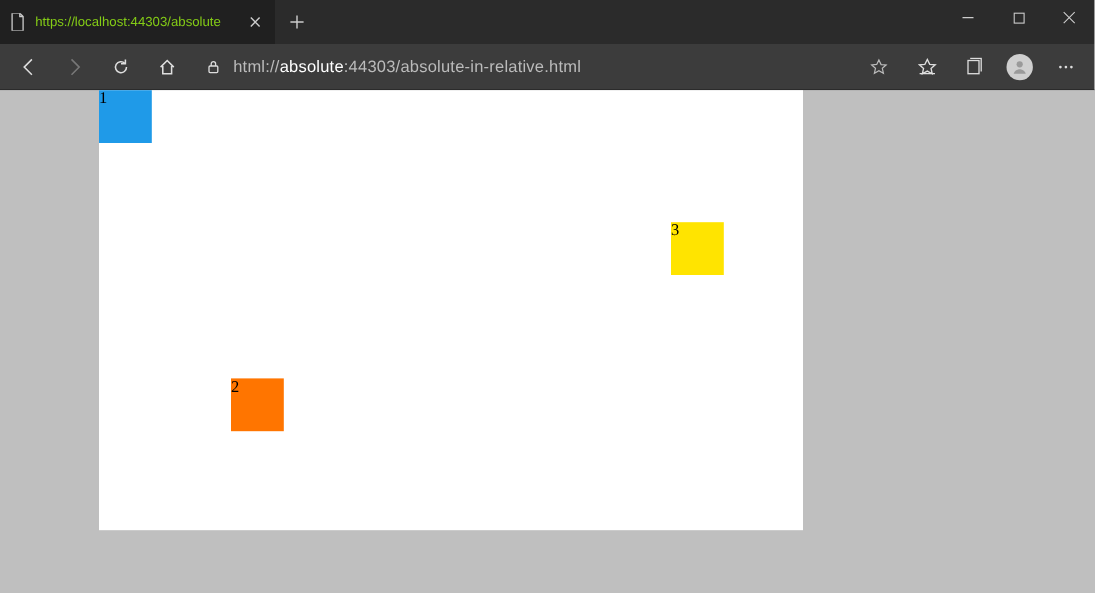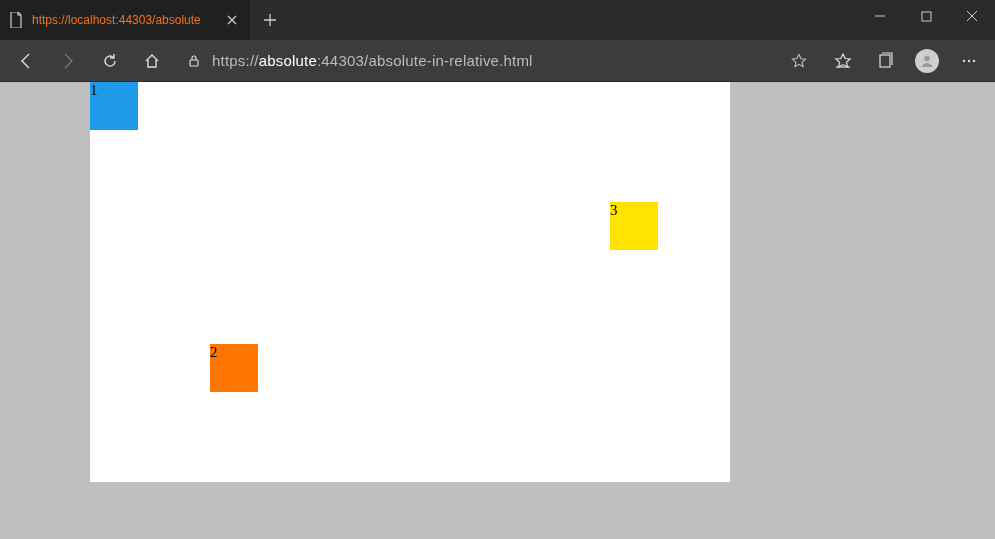--- a/index.html
+++ b/index.html
@@ -24,21 +24,21 @@
       padding: 0 10px 0 8px;
       width: 250px;
       gap: 8px;
     }
     .tab .page-ico {
       width: 16px; height: 16px;
       display: flex; align-items: center; justify-content: center;
     }
     .tab .page-ico svg { display:block; }
     .tab .tab-label {
-      color: #f97316;
+      color: #84cc16;
       font-size: 12px;
       flex: 1;
       overflow: hidden;
       white-space: nowrap;
       text-overflow: ellipsis;
     }
     .tab .tab-close {
       width: 16px; height: 16px;
       display:flex; align-items:center; justify-content:center;
       color:#ccc;
@@ -183,21 +183,21 @@
       </svg>
   </div>
   <div class="addrbar">
     <span class="lock">
       <svg width="14" height="14" viewBox="0 0 14 14">
           <rect x="3" y="6" width="8" height="6" rx="1" fill="none" stroke="#ddd" stroke-width="1.2"></rect>
           <path d="M5 6V4a2 2 0 0 1 4 0v2" fill="none" stroke="#ddd" stroke-width="1.2"></path>
         </svg>
     </span>
     <span class="url-text">
-      <span>https://</span><span class="host">absolute</span><span>:44303</span><span>/absolute-in-relative.html</span>
+      <span>html://</span><span class="host">absolute</span><span>:44303</span><span>/absolute-in-relative.html</span>
     </span>
     <span class="addr-spacer"></span>
     <span class="tbtn" style="width:28px">
       <svg width="16" height="16" viewBox="0 0 16 16">
           <path d="M8 1.5l2 4.2 4.6.4-3.5 3 1 4.5L8 11.3 3.9 13.6l1-4.5L1.4 6l4.6-.4z" fill="none" stroke="#bbb" stroke-width="1.1"></path>
         </svg>
     </span>
   </div>
   <div class="tbtn">
     <svg width="18" height="18" viewBox="0 0 18 18">

